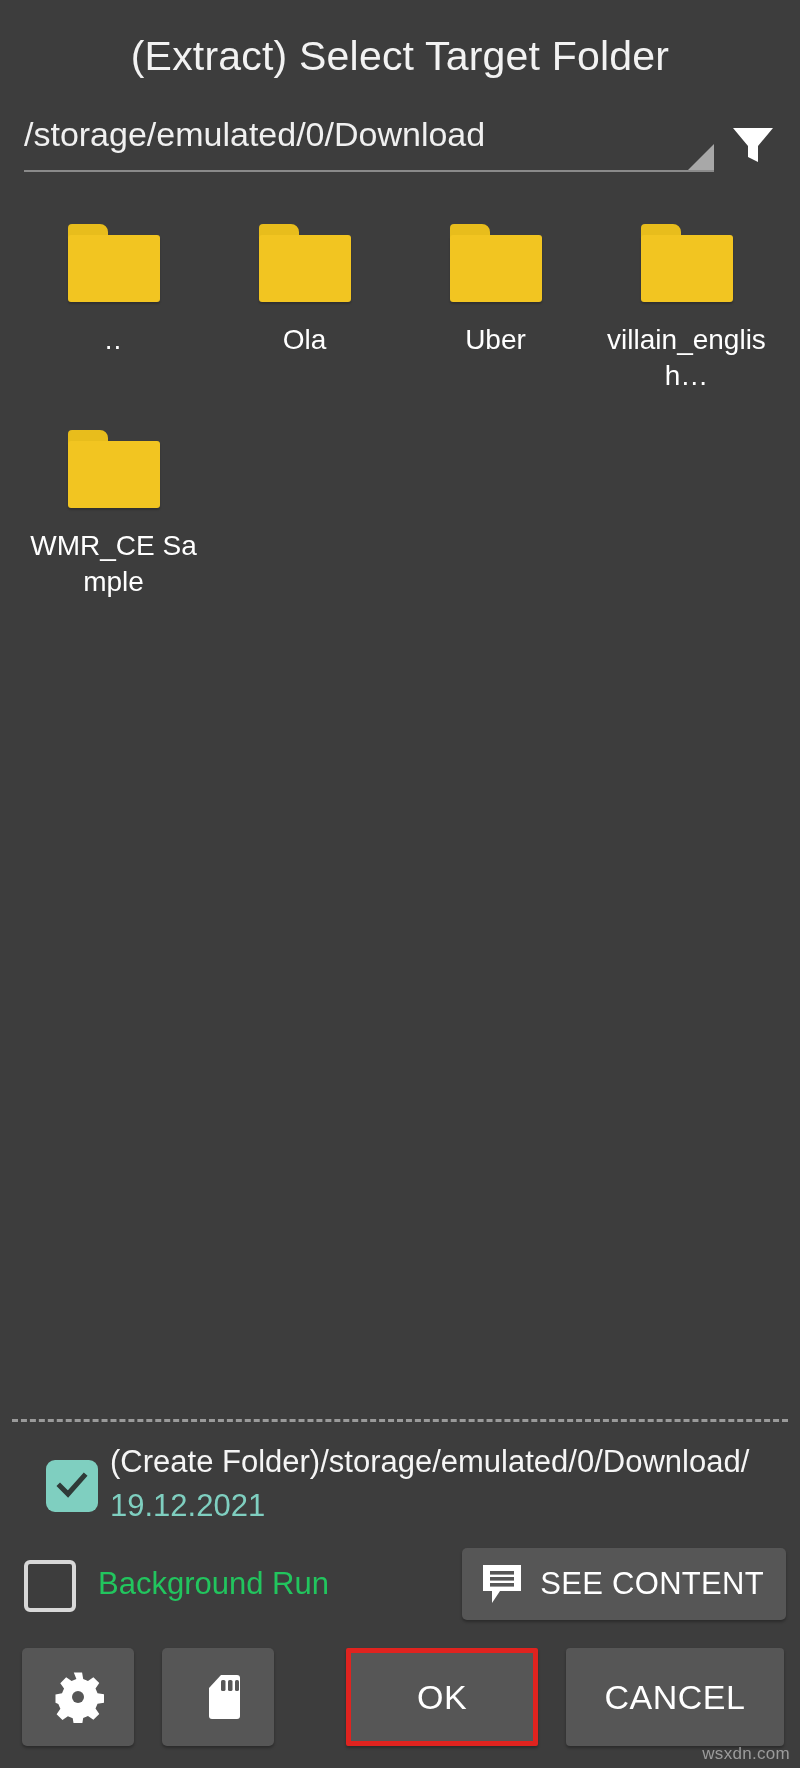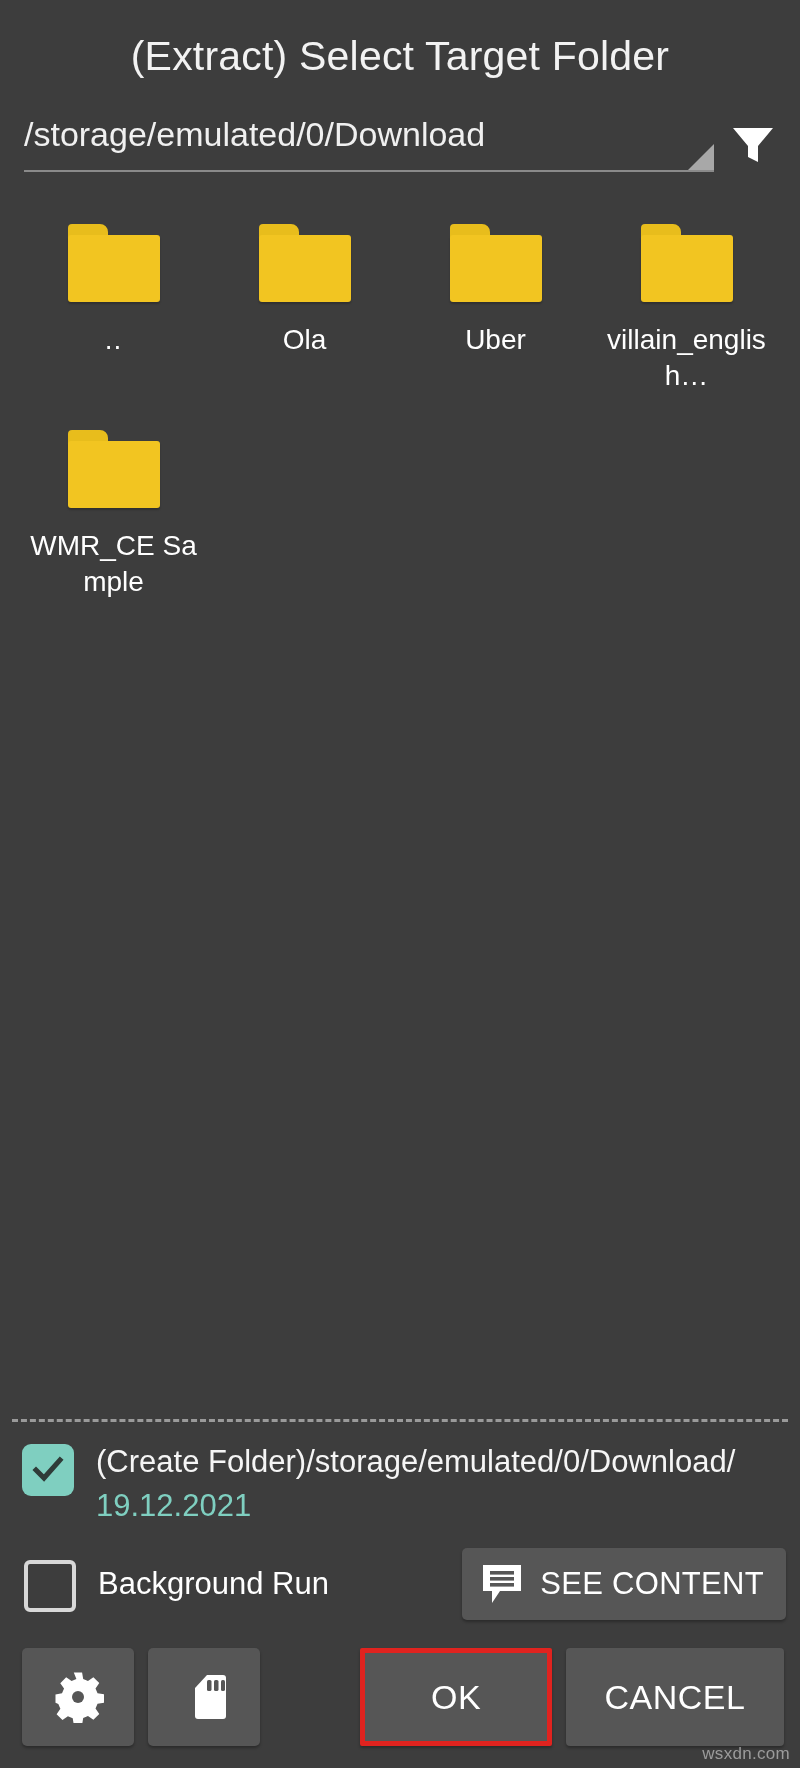--- a/index.html
+++ b/index.html
@@ -158,23 +158,24 @@
     padding: 0 0 0 0;
   }
   .dashed-sep {
     height: 0;
     border-top: 3px dashed #9a9a9a;
     margin: 0 12px;
   }
 
   .create-row {
     display: flex;
-    align-items: flex-start;
+    align-items: center;
     padding: 18px 16px 10px 22px;
-    gap: 22px;
+    gap: 12px;
+    margin-left: 24px;
   }
   .cb {
     flex: 0 0 auto;
     width: 52px;
     height: 52px;
     border-radius: 9px;
     display: flex;
     align-items: center;
     justify-content: center;
     margin-top: 4px;
@@ -206,21 +207,21 @@
     font-size: 31px;
   }
 
   .bg-row {
     display: flex;
     align-items: center;
     padding: 10px 14px 14px 24px;
     gap: 22px;
   }
   .bg-label {
-    color: #ffffff;
+    color: #22c55e;
     font-size: 31px;
     flex: 0 0 auto;
   }
   .spacer { flex: 1 1 auto; }
 
   .see-content-btn {
     flex: 0 0 auto;
     height: 72px;
     background: #565656;
     border-radius: 5px;
@@ -235,21 +236,21 @@
     color: #ffffff;
     font-size: 31px;
     letter-spacing: 0.3px;
     white-space: nowrap;
   }
 
   
   .action-bar {
     display: flex;
     align-items: flex-end;
-    gap: 14px;
+    gap: 28px;
     padding: 14px 16px 22px 22px;
   }
   .icon-btn {
     width: 112px;
     height: 98px;
     background: #565656;
     border-radius: 5px;
     display: flex;
     align-items: center;
     justify-content: center;

